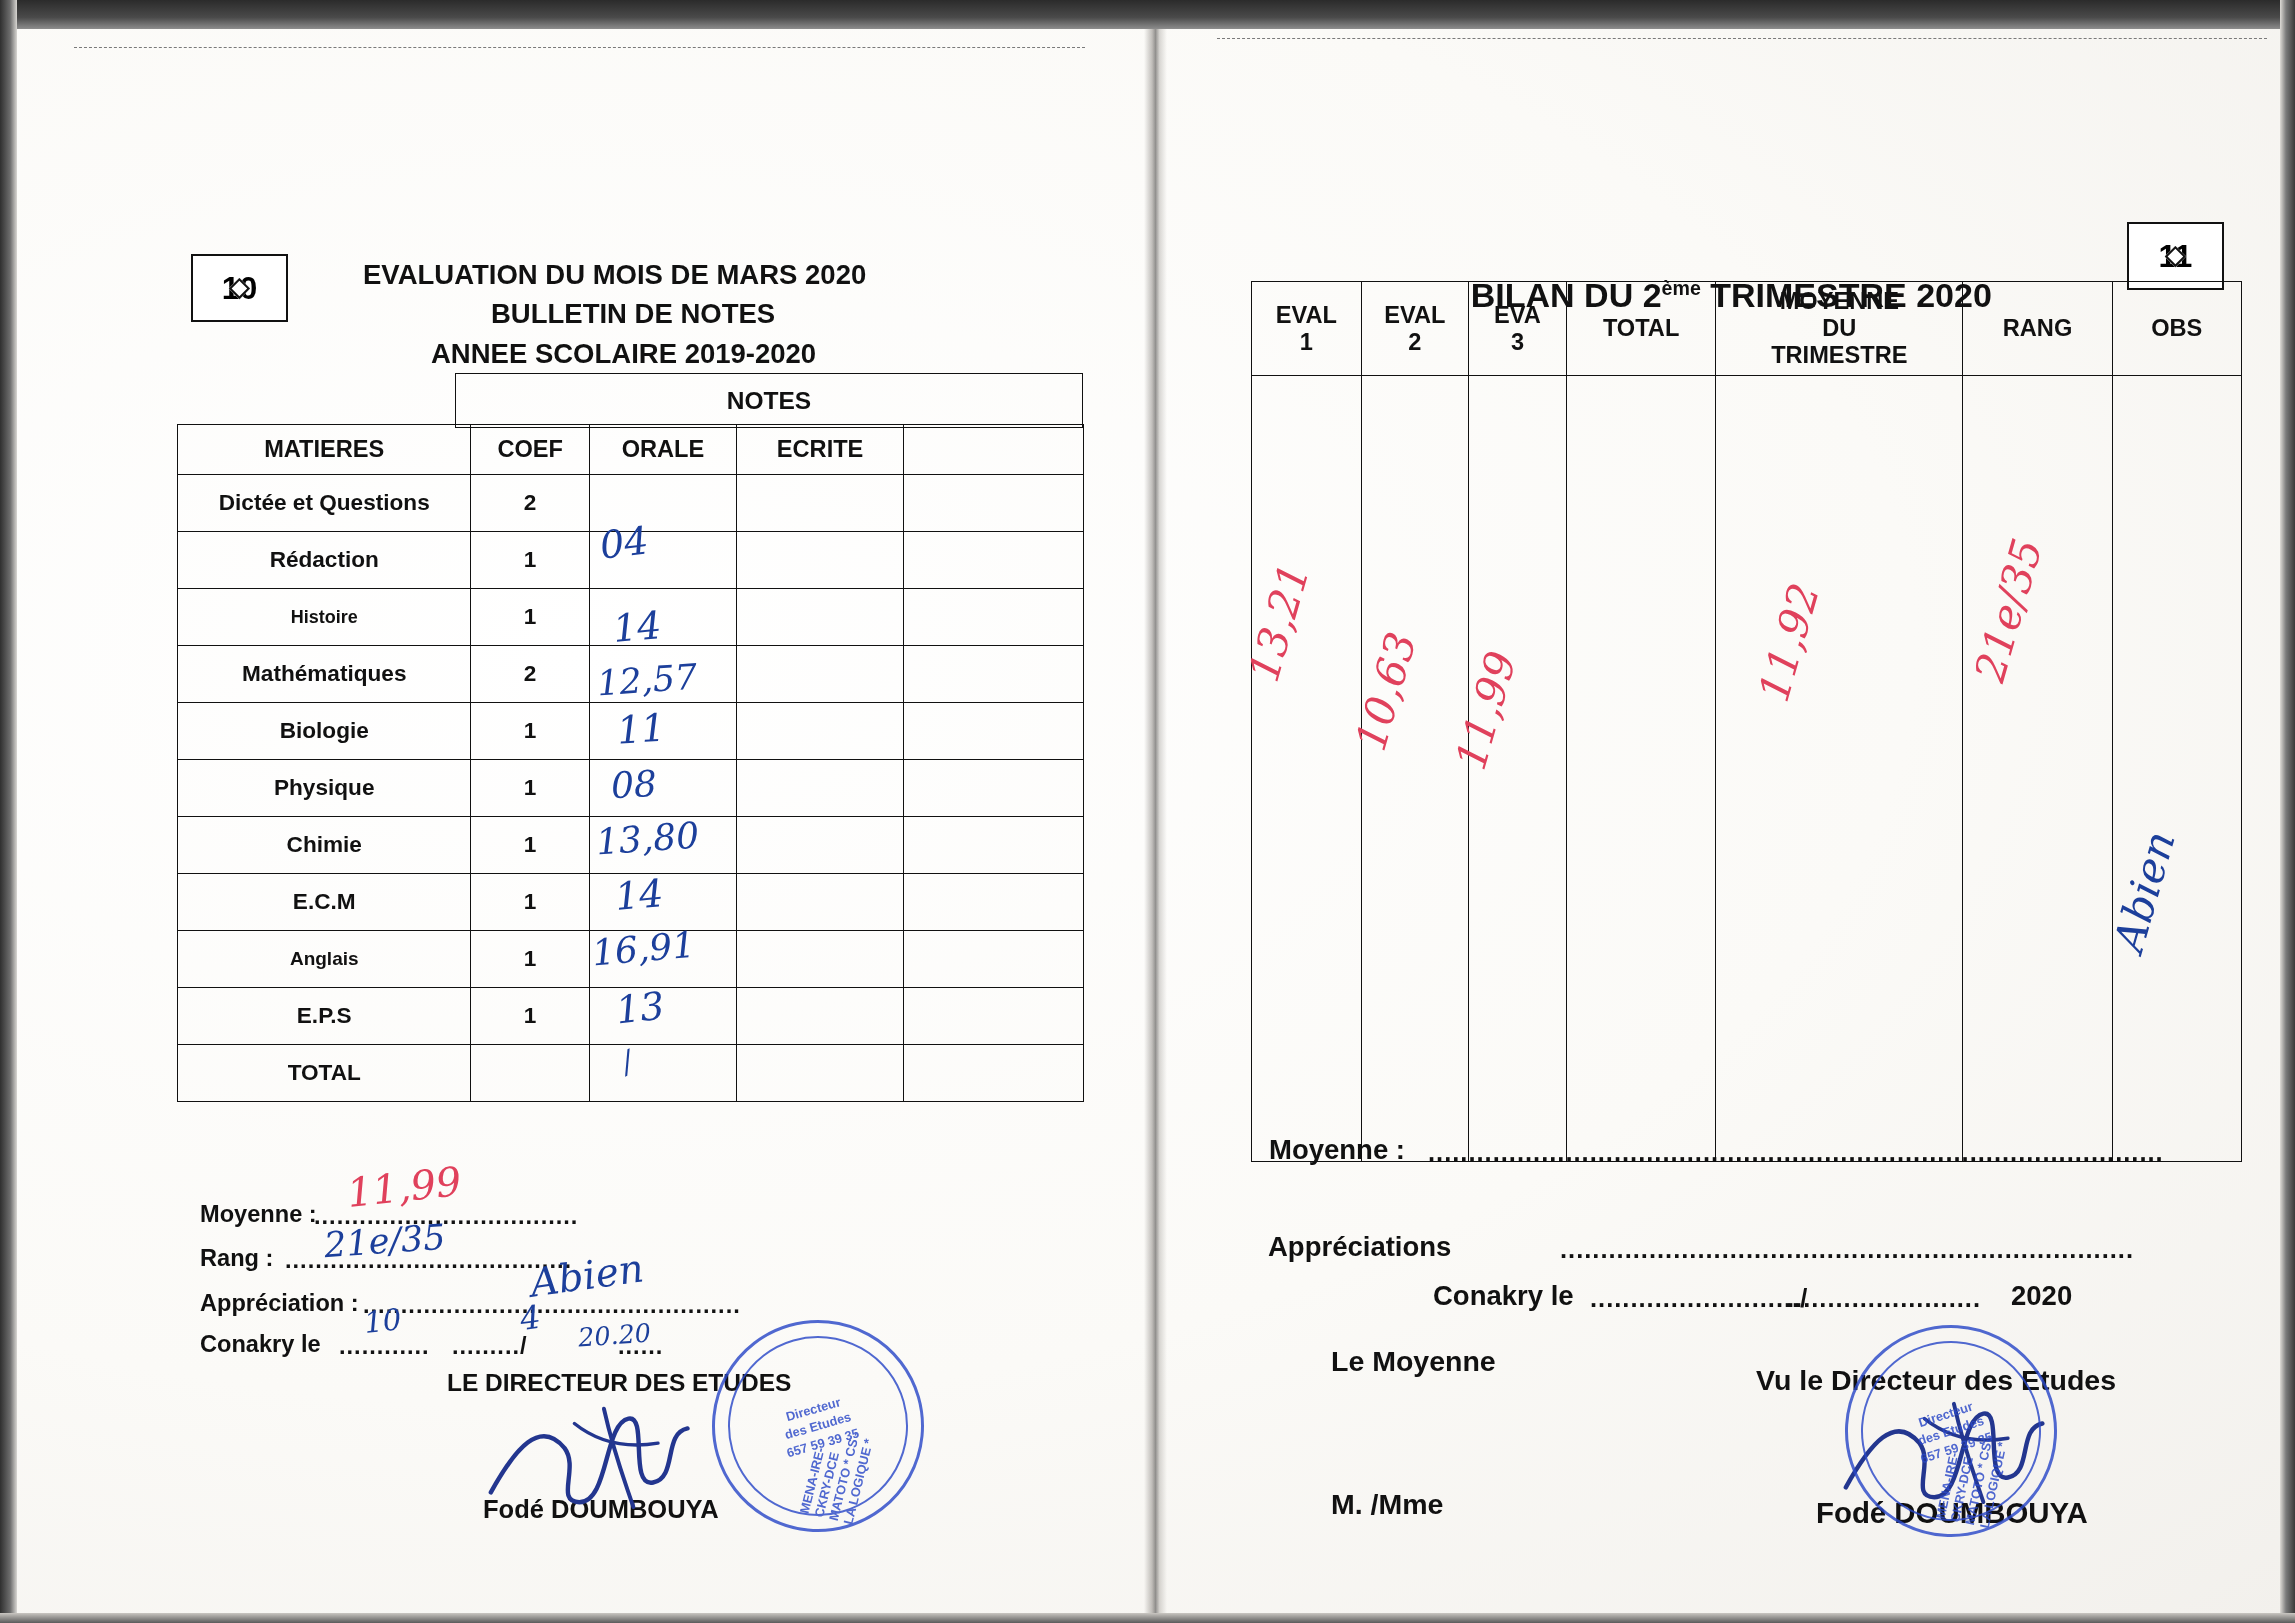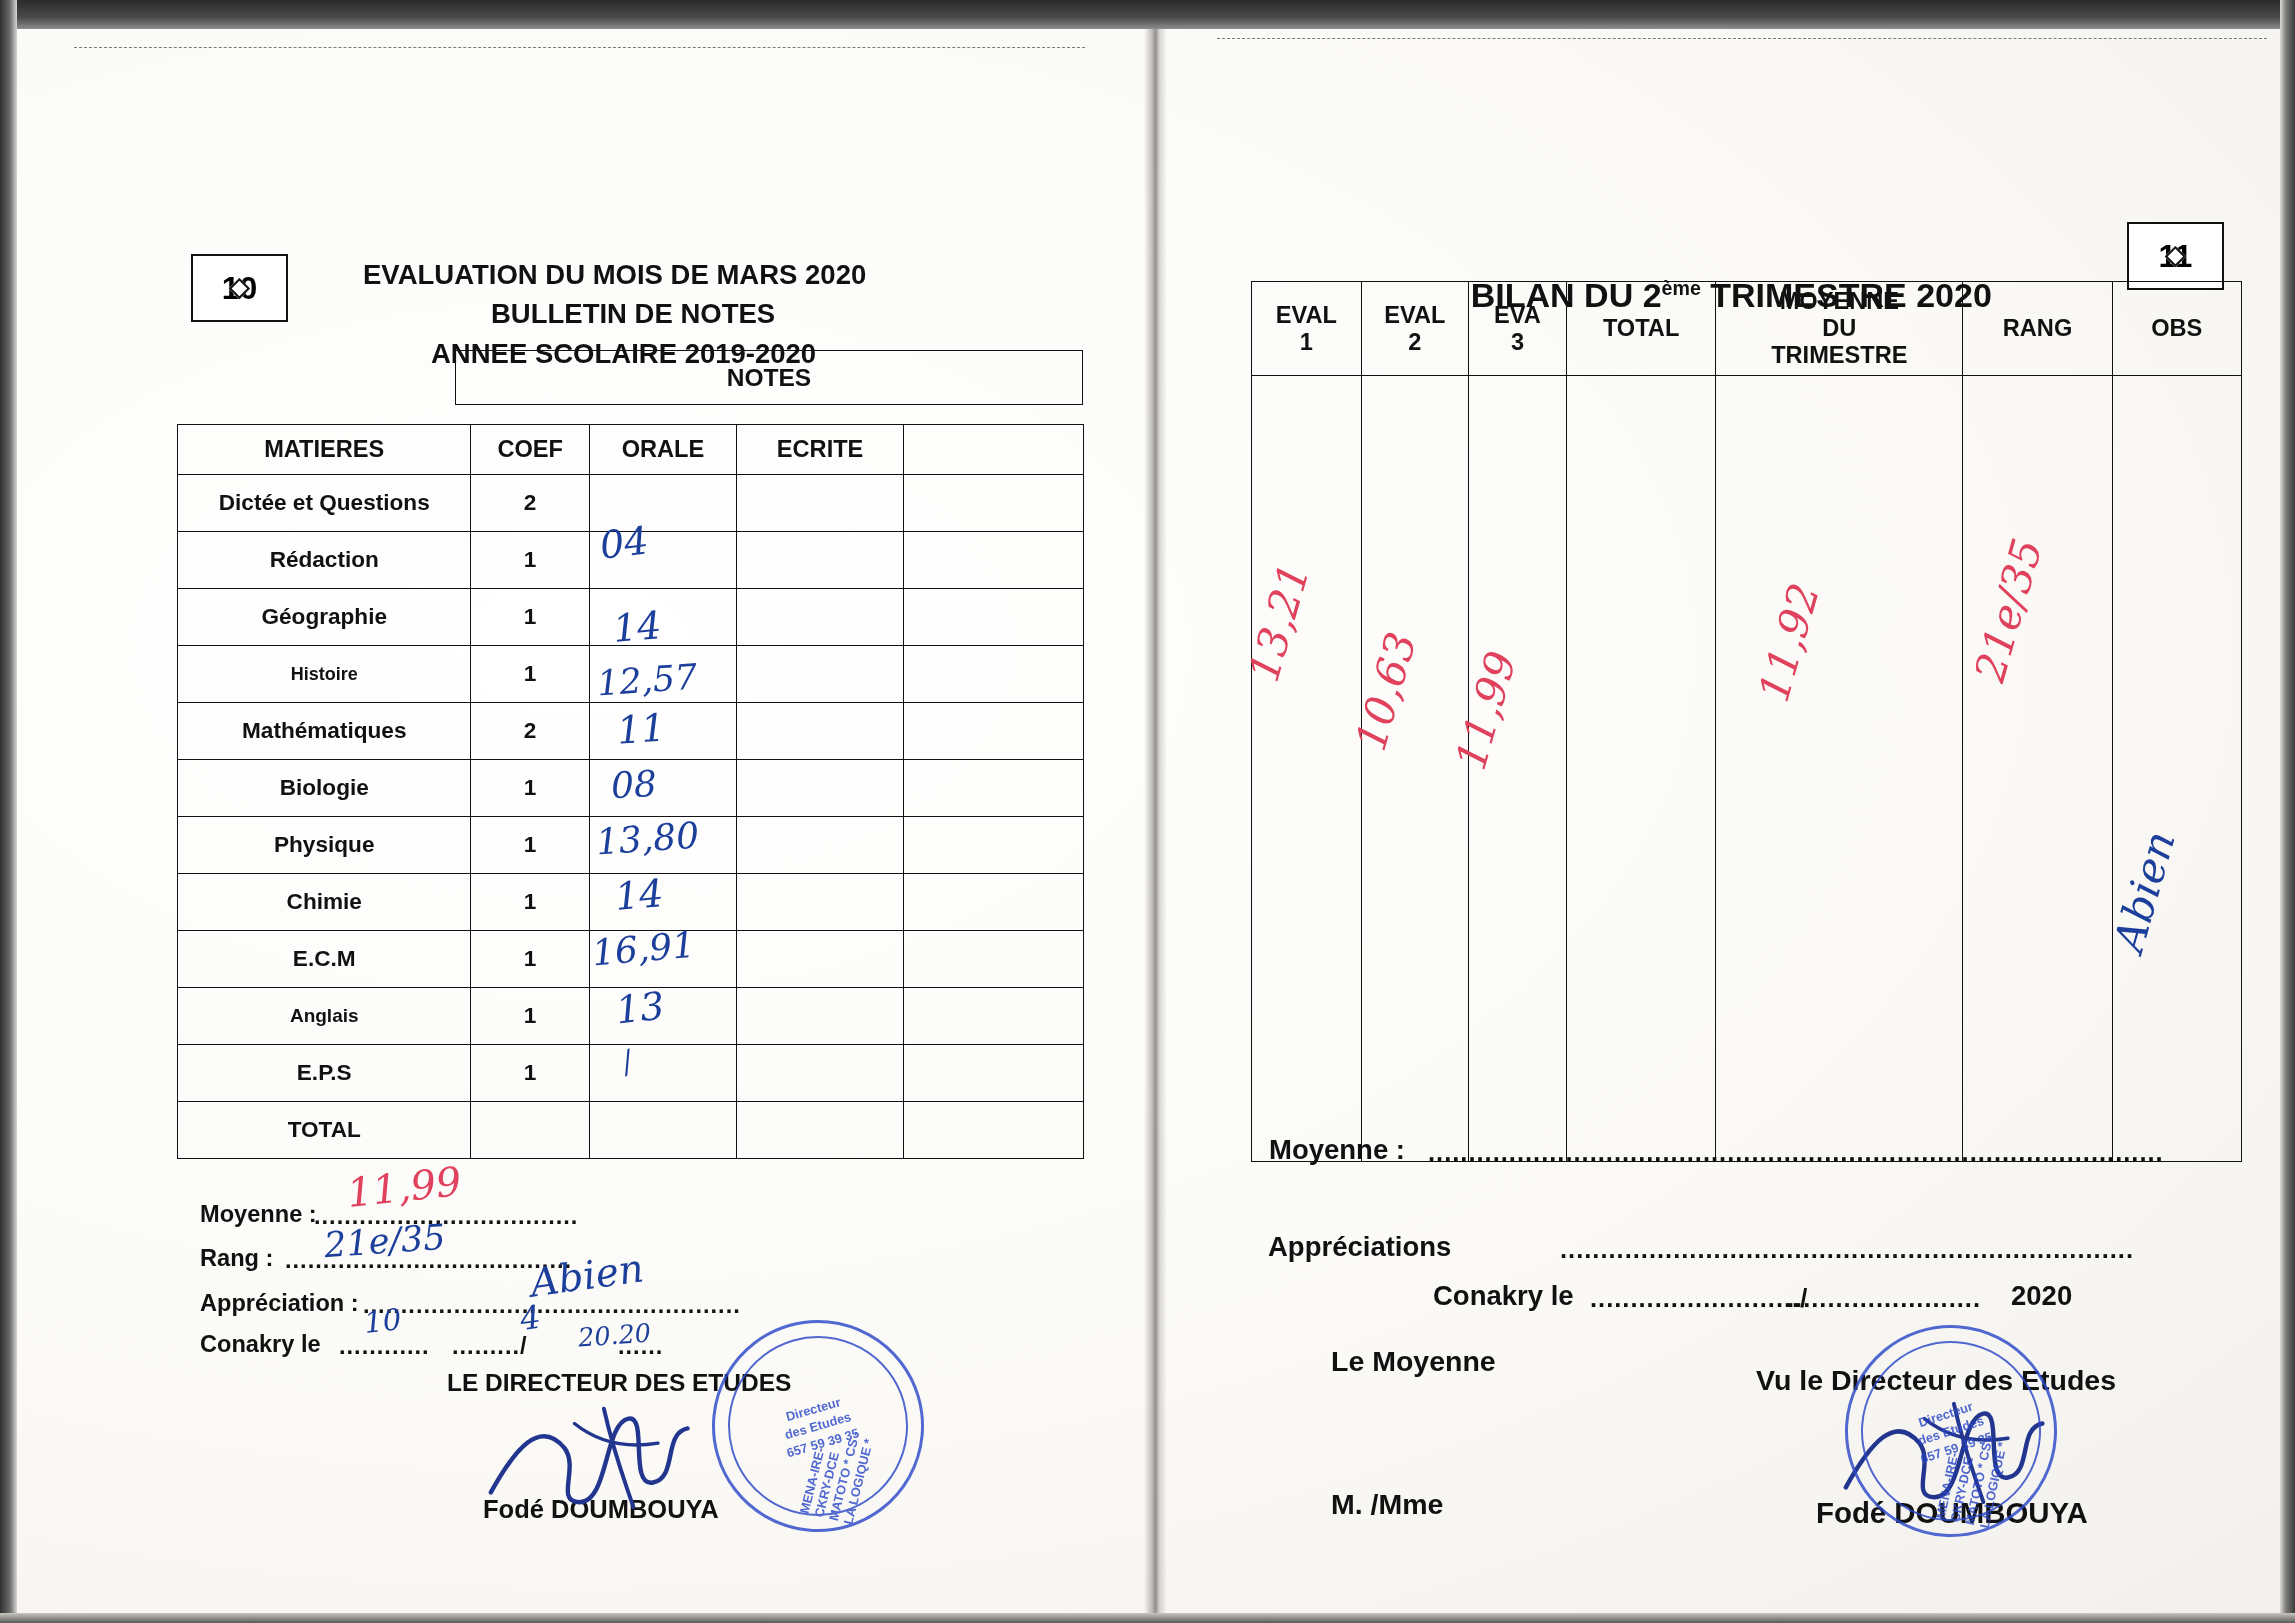--- a/index.html
+++ b/index.html
@@ -175,21 +175,21 @@
   <div class="dashed-rule" style="left:1217px; top:38px; width:1050px;"></div>
 
   <div class="page-badge" style="left:191px; top:254px; width:93px; height:64px; font-size:32px;">
     <span>10</span>
   </div>
 
   <div class="t b" style="left:363px; top:259px; font-size:27.5px;">EVALUATION DU MOIS DE MARS 2020</div>
   <div class="t b" style="left:491px; top:298px; font-size:27.5px;">BULLETIN DE NOTES</div>
   <div class="t b" style="left:431px; top:338px; font-size:27.5px;">ANNEE SCOLAIRE 2019-2020</div>
 
-  <table class="grid" style="left:455px; top:350px; width:628px;">
+  <table class="grid" style="left:455px; top:373px; width:628px;">
     <tbody>
         <tr>
       <td style="height:53px; font-size:24.5px;">NOTES</td>
     </tr>
   </tbody>
     </table>
 
   <table class="grid" style="left:177px; top:424px; width:907px;">
     <tbody>
         <tr>
@@ -201,27 +201,20 @@
     </tr>
     <tr>
       <td style="height:56px; font-size:22.6px;">Dictée et Questions</td>
       <td style="font-size:22.6px;">2</td>
       <td></td>
       <td></td>
       <td></td>
     </tr>
     <tr>
       <td style="height:56px; font-size:22.6px;">Rédaction</td>
-      <td style="font-size:22.6px;">1</td>
-      <td></td>
-      <td></td>
-      <td></td>
-    </tr>
-    <tr>
-      <td style="height:56px; font-size:22.6px;">Géographie</td>
       <td style="font-size:22.6px;">1</td>
       <td></td>
       <td></td>
       <td></td>
     </tr>
     <tr>
       <td style="height:56px; font-size:18px;">Histoire</td>
       <td style="font-size:22.6px;">1</td>
       <td></td>
       <td></td>

